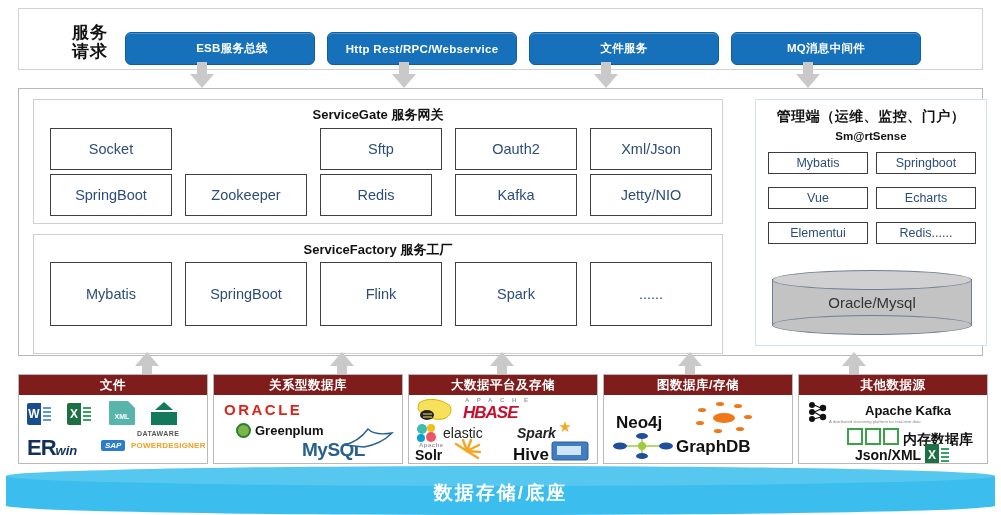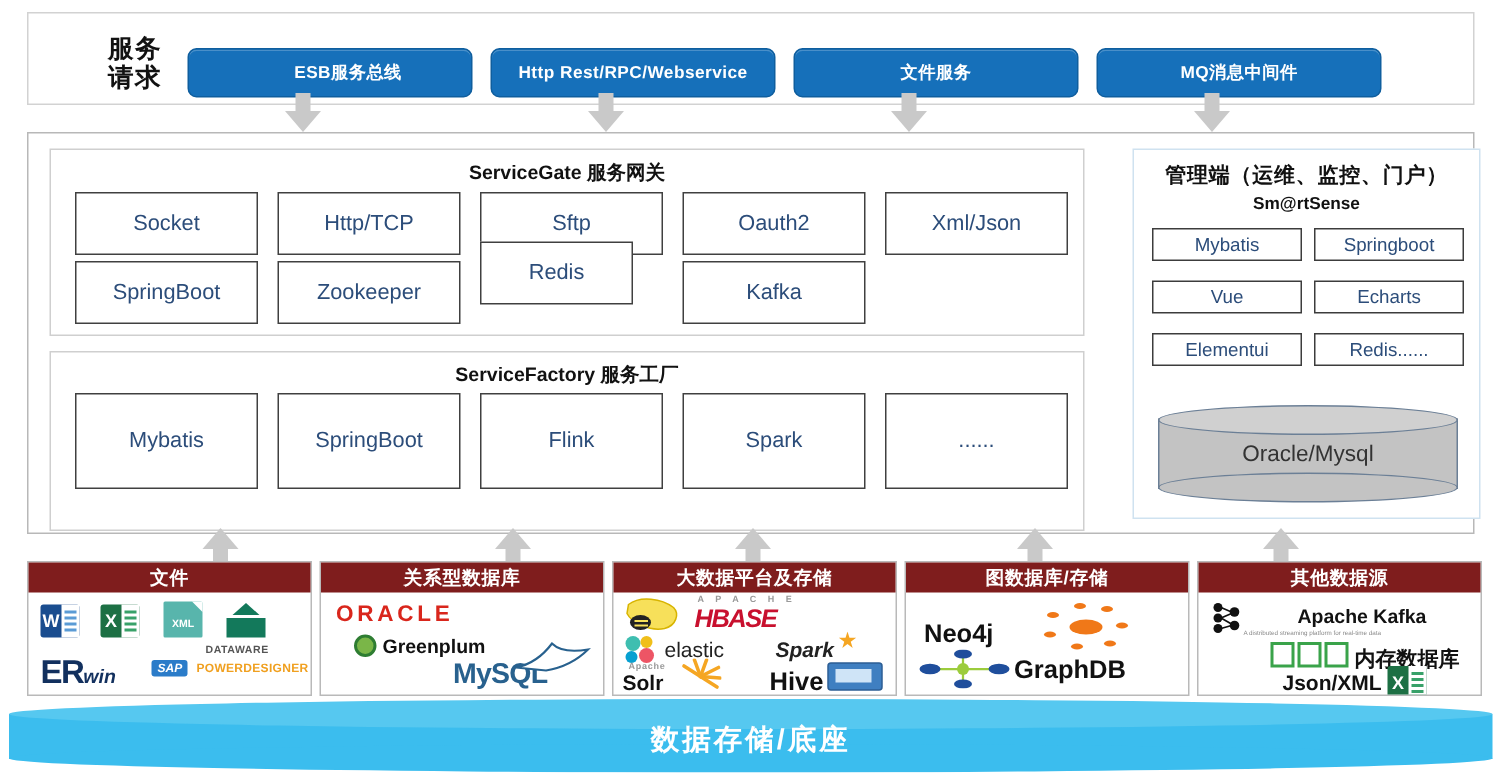--- a/index.html
+++ b/index.html
@@ -204,29 +204,29 @@
       <div class="stem"></div>
       <div class="head"></div>
     </div>
 
   <div class="plat">
 
     <div class="panel" id="gatePanel">
       <div class="panel-title">ServiceGate  服务网关</div>
 
       <div class="cell" style="left:16px;  top:28px; width:122px; height:42px;">Socket</div>
-      <div class="cell" style="left:151px; top:28px; width:122px; height:42px;">Http/TCP</div>
       <div class="cell" style="left:286px; top:28px; width:122px; height:42px;">Sftp</div>
       <div class="cell" style="left:421px; top:28px; width:122px; height:42px;">Oauth2</div>
       <div class="cell" style="left:556px; top:28px; width:122px; height:42px;">Xml/Json</div>
 
       <div class="cell" style="left:16px;  top:74px; width:122px; height:42px;">SpringBoot</div>
       <div class="cell" style="left:151px; top:74px; width:122px; height:42px;">Zookeeper</div>
-      <div class="cell" style="left:286px; top:61px; width:102px; height:42px;">Redis</div>
+      <div class="cell" style="left:286px; top:74px; width:112px; height:42px;">Redis</div>
       <div class="cell" style="left:421px; top:74px; width:122px; height:42px;">Kafka</div>
+      <div class="cell" style="left:556px; top:74px; width:122px; height:42px;">Jetty/NIO</div>
     </div>
 
     <div class="panel" id="facPanel">
       <div class="panel-title">ServiceFactory  服务工厂</div>
 
       <div class="cell" style="left:16px;  top:27px; width:122px; height:64px;">Mybatis</div>
       <div class="cell" style="left:151px; top:27px; width:122px; height:64px;">SpringBoot</div>
       <div class="cell" style="left:286px; top:27px; width:122px; height:64px;">Flink</div>
       <div class="cell" style="left:421px; top:27px; width:122px; height:64px;">Spark</div>
       <div class="cell" style="left:556px; top:27px; width:122px; height:64px;">......</div>

